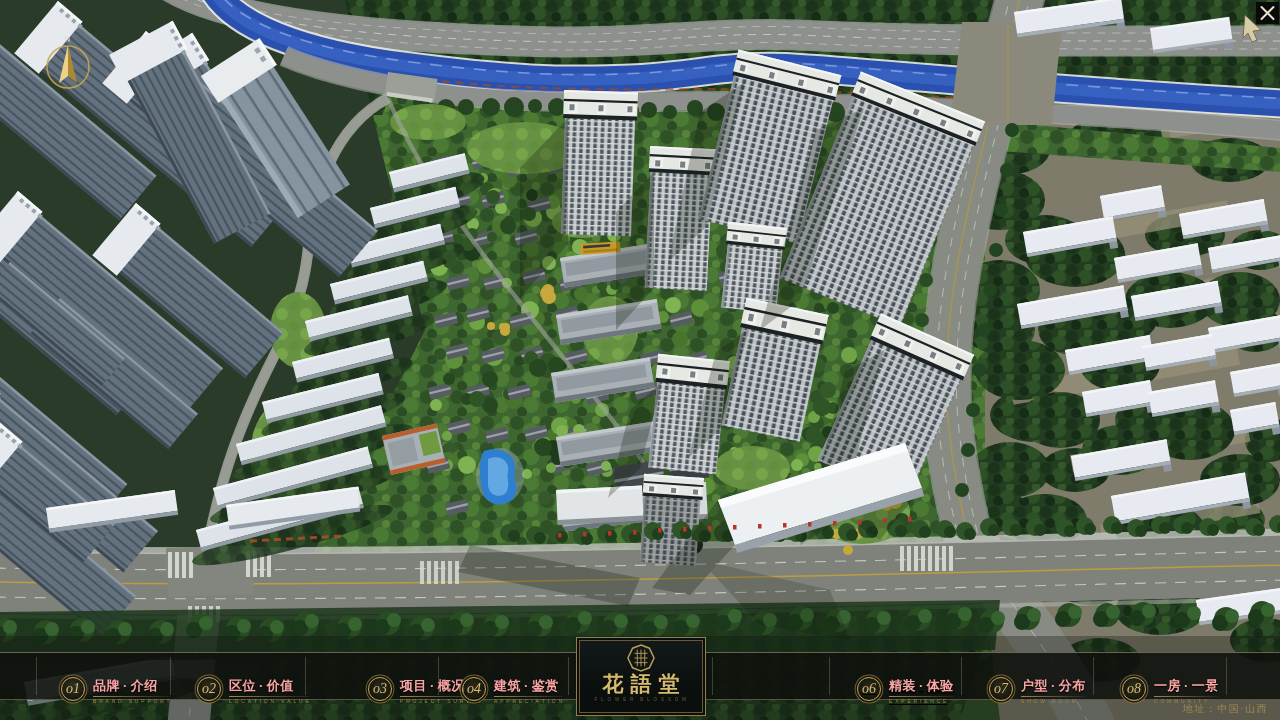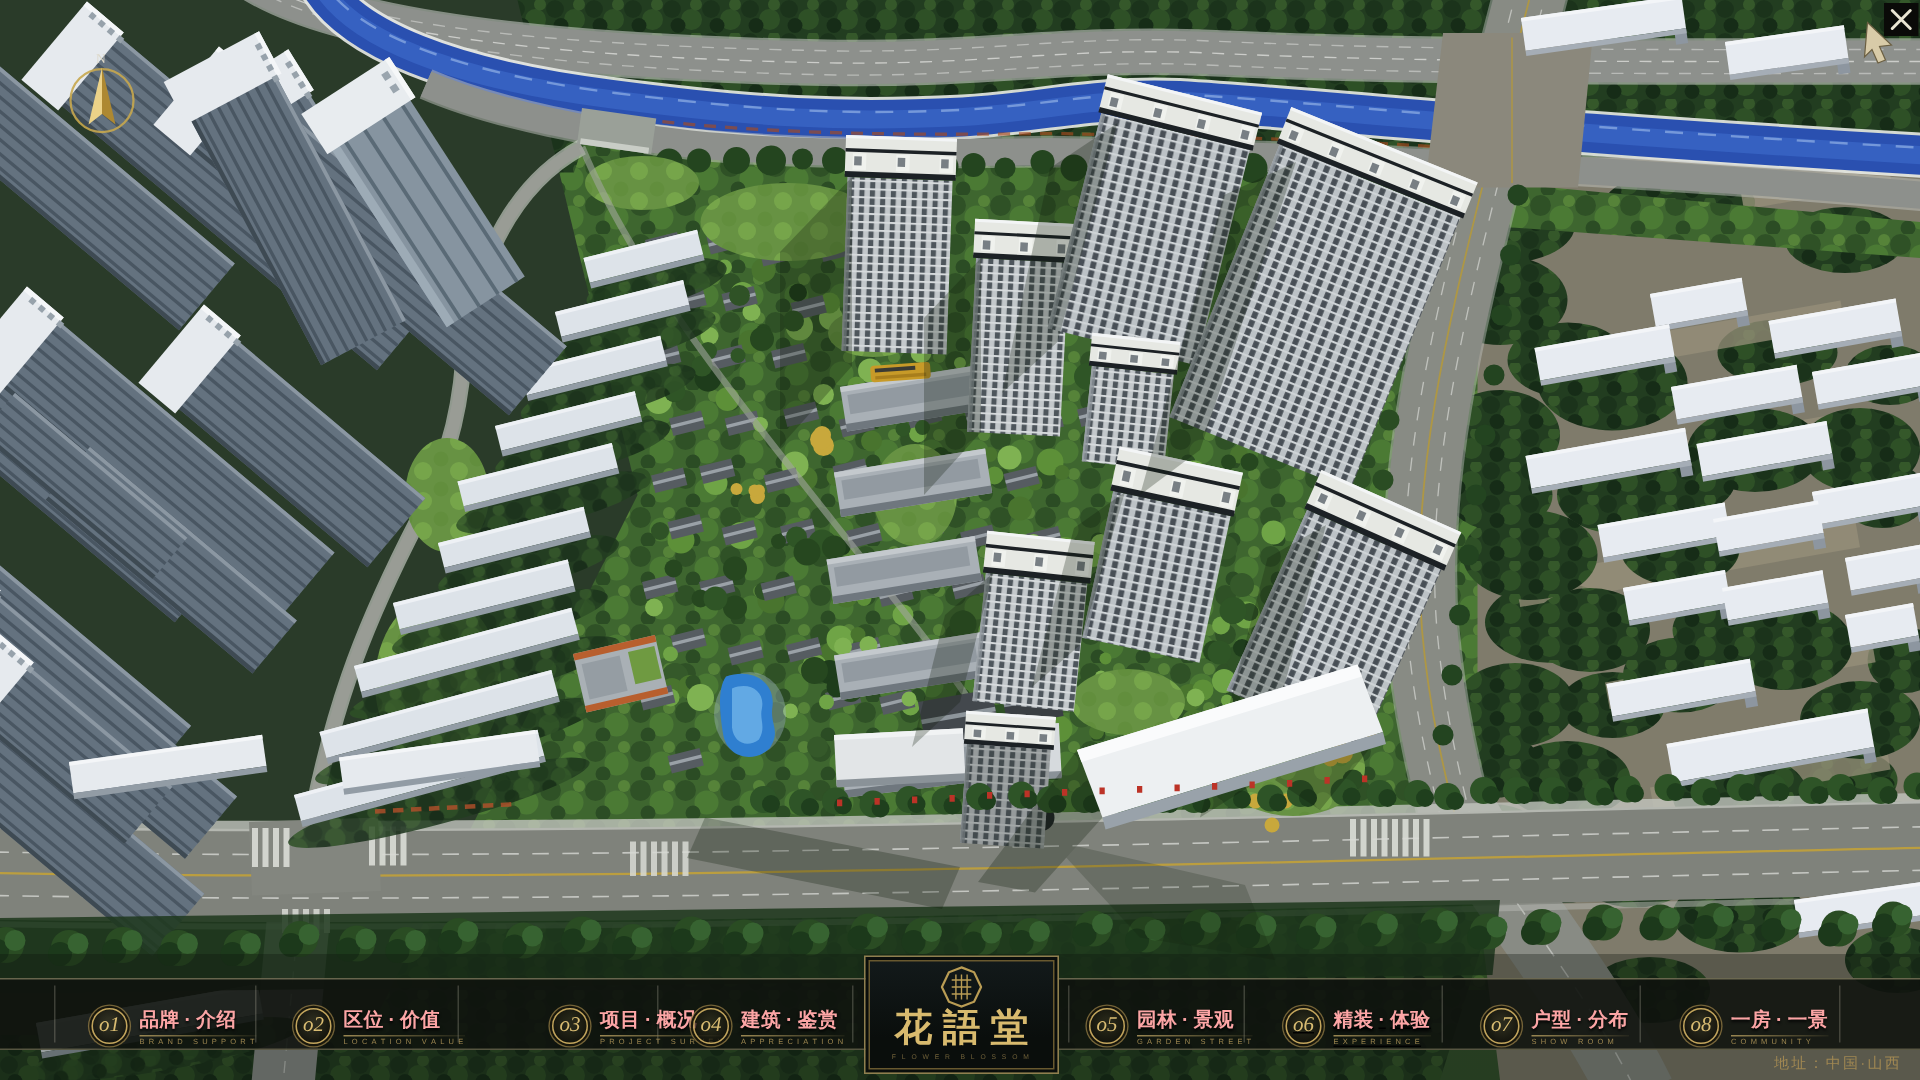--- a/index.html
+++ b/index.html
@@ -1,30 +1,30 @@
 <!DOCTYPE html>
 <html><head>
 <meta charset="utf-8">
 <style>
 html,body{margin:0;padding:0;background:#222;}
 #stage{position:relative;width:1280px;height:720px;overflow:hidden;font-family:"Liberation Sans",sans-serif;}
 #scene{position:absolute;left:0;top:0;}
 #bar{position:absolute;left:0;top:652px;width:1280px;height:46px;background:rgba(15,18,14,0.88);border-top:1px solid rgba(190,180,140,0.5);border-bottom:1px solid rgba(190,180,140,0.4);}
-.nav{position:absolute;top:14px;height:34px;display:flex;align-items:center;}
+.nav{position:absolute;top:24px;height:34px;display:flex;align-items:flex-start;}
 .badge{width:22px;height:22px;border-radius:50%;border:1px solid #c3a55c;box-shadow:0 0 0 1.5px rgba(14,14,8,0.9),0 0 0 2.4px rgba(150,126,70,0.75);display:flex;align-items:center;justify-content:center;background:radial-gradient(circle at 50% 42%,rgba(60,56,34,0.5) 20%,rgba(10,10,6,0.9) 100%);}
 .bn{font-family:"Liberation Serif",serif;font-style:italic;font-size:14px;color:#d9bc72;line-height:1;margin-top:-1px;}
 .ntxt{margin-left:8px;}
 .cn{font-size:13px;font-weight:bold;color:#fca5a5;letter-spacing:0.5px;white-space:nowrap;text-shadow:0 1px 2px #000;}
 .dot{padding:0 3px;}
 .nline{height:1px;background:linear-gradient(90deg,#9a8752,rgba(150,132,80,0.1));margin:1px 0;}
 .en{font-size:5px;color:#9c8650;letter-spacing:0.9px;white-space:nowrap;}
 .sep{position:absolute;top:4px;width:1px;height:38px;background:rgba(200,195,175,0.25);}
 #logo{position:absolute;left:576px;top:637px;width:128px;height:77px;background:linear-gradient(180deg,#131a1b,#0a0e0c 70%);border:1px solid #8f7f4f;box-shadow:inset 0 0 0 2px #0a0e0c,inset 0 0 0 3px #69592f;display:flex;flex-direction:column;align-items:center;z-index:5;}
 #seal{margin-top:6px;}
-#lname{font-family:"Liberation Serif",serif;font-size:25px;font-weight:bold;color:#d8ba6e;letter-spacing:7px;margin-top:0px;text-indent:7px;line-height:1.15;}
+#lname{font-family:"Liberation Serif",serif;font-size:21px;font-weight:bold;color:#d8ba6e;letter-spacing:7px;margin-top:0px;text-indent:7px;line-height:1.15;}
 #lsub{font-size:4.5px;color:#6f6039;letter-spacing:1.5px;margin-top:1px;}
 #addr{position:absolute;right:12px;top:702px;font-size:10px;color:#a08752;letter-spacing:1.5px;}
 </style>
 </head>
 <body>
 <div id="stage">
 
 <svg id="scene" width="1280" height="720" viewBox="0 0 1280 720">
 <defs>
 <linearGradient id="gbase" x1="0" y1="0" x2="0" y2="1">
@@ -1679,30 +1679,20 @@
  <div class="badge">
           <span class="bn">o4</span>
         </div>
  <div class="ntxt">
           <div class="cn">建筑<span class="dot">·</span>鉴赏</div>
           <div class="nline"></div>
           <div class="en">A P P R E C I A T I O N</div>
         </div>
 </div>
 
-<div class="nav" style="left:726px;">
- <div class="badge">
-          <span class="bn">o5</span>
-        </div>
- <div class="ntxt">
-          <div class="cn">园林<span class="dot">·</span>景观</div>
-          <div class="nline"></div>
-          <div class="en">G A R D E N   S T R E E T</div>
-        </div>
-</div>
 
 <div class="nav" style="left:857px;text-decoration:underline;">
  <div class="badge">
           <span class="bn">o6</span>
         </div>
  <div class="ntxt">
           <div class="cn">精装<span class="dot">·</span>体验</div>
           <div class="nline"></div>
           <div class="en">E X P E R I E N C E</div>
         </div>

